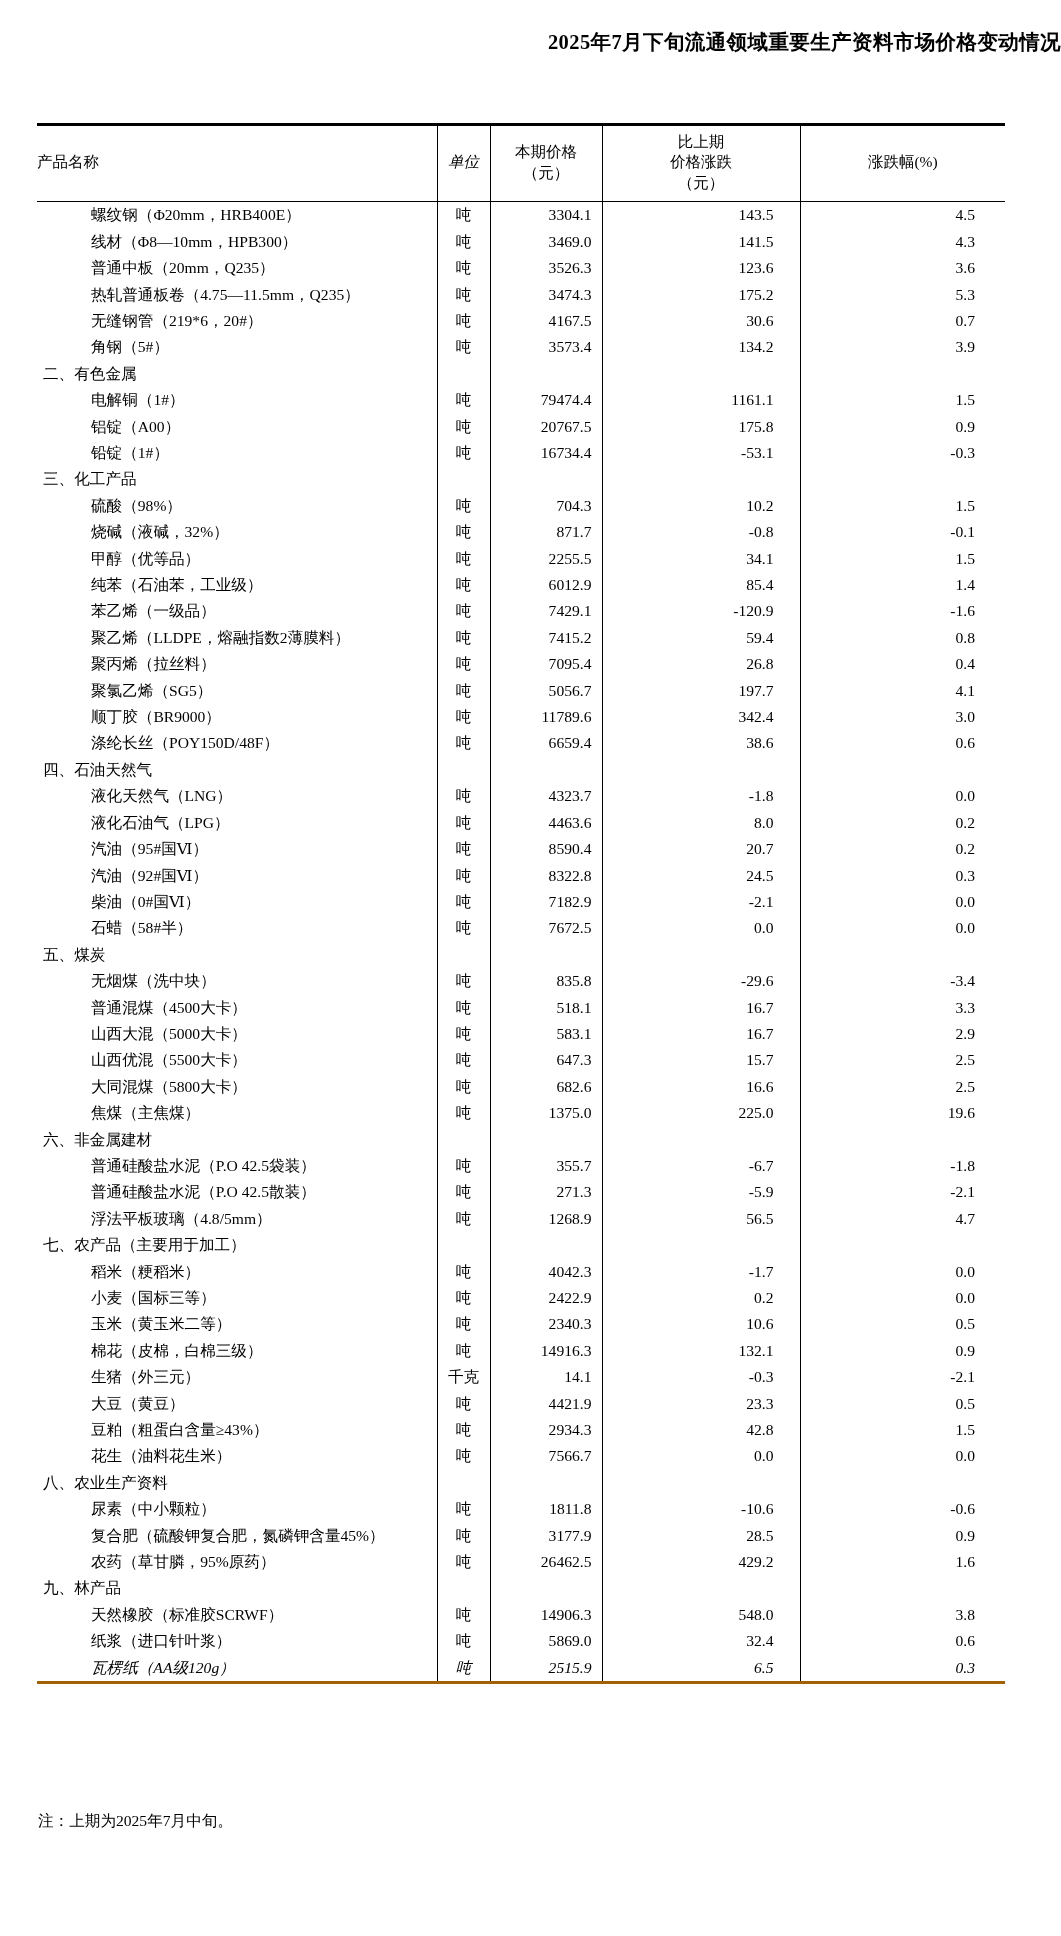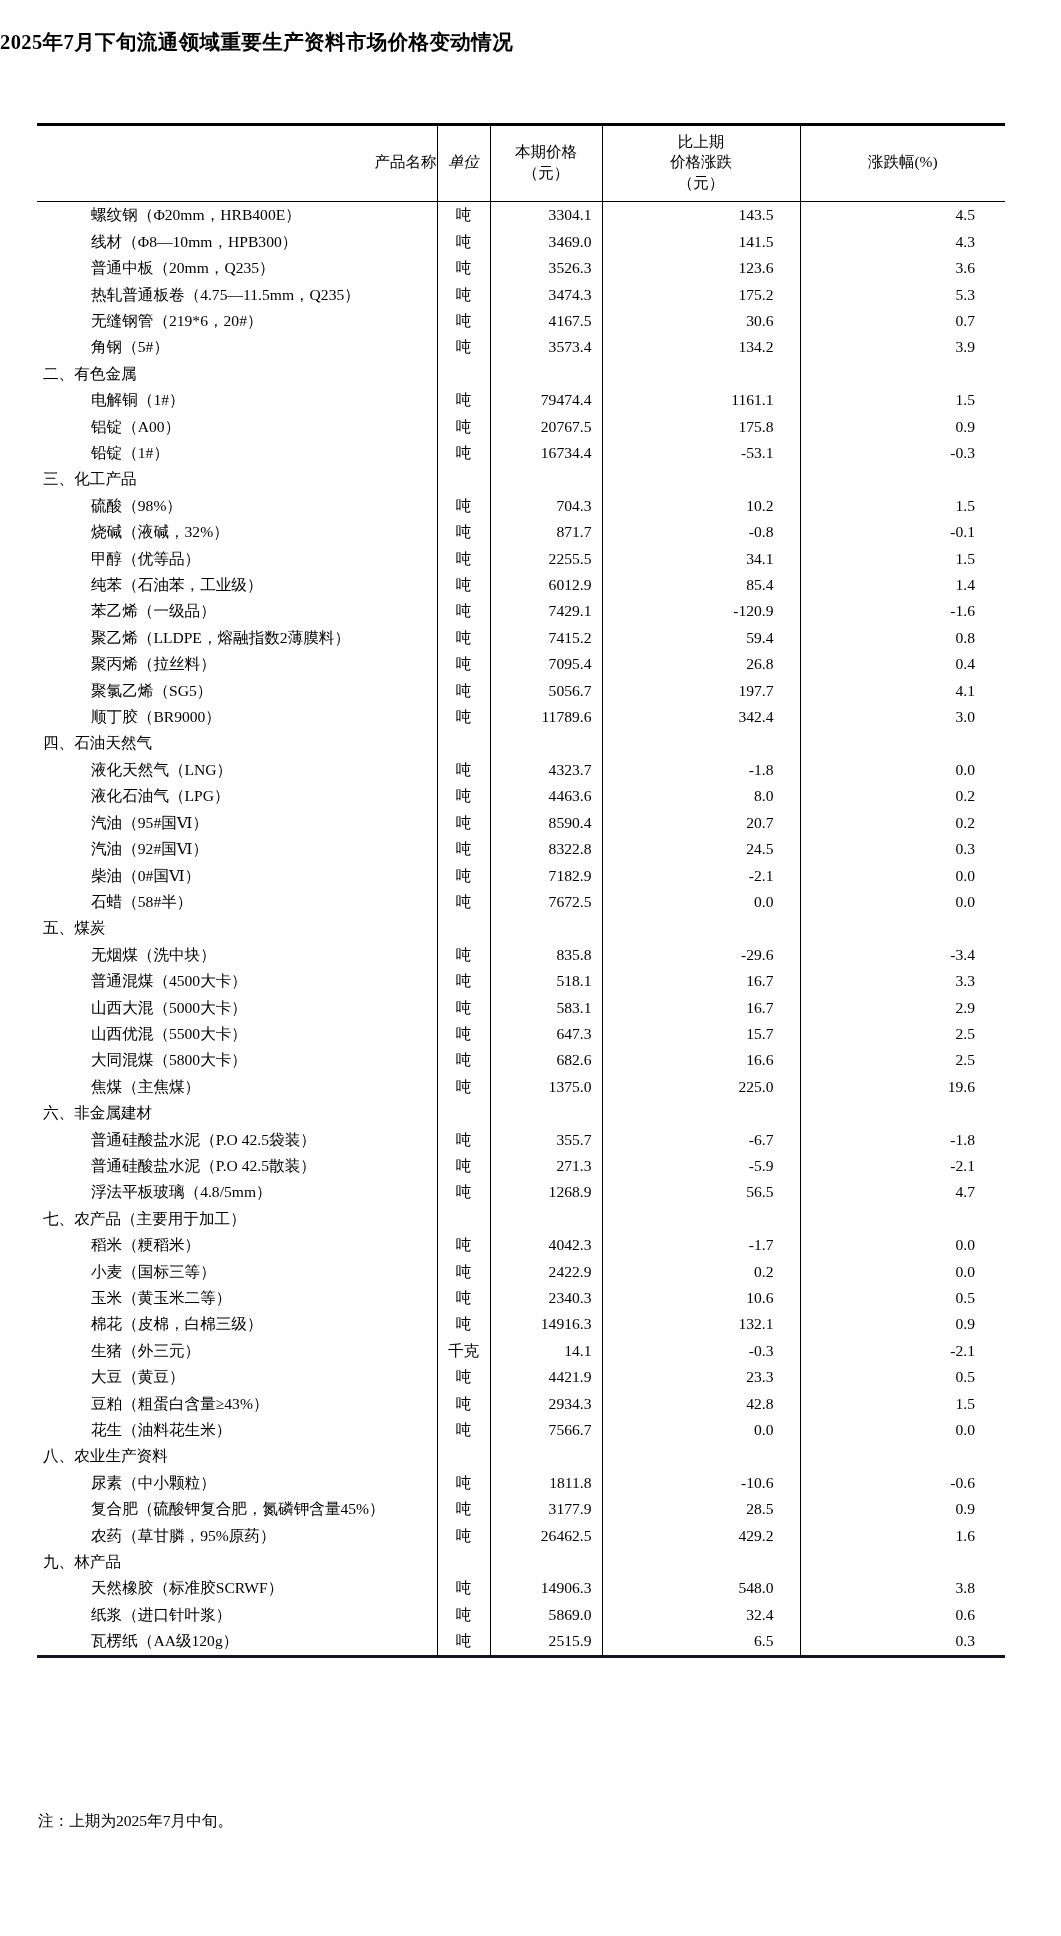--- a/index.html
+++ b/index.html
@@ -19,21 +19,21 @@
     position: relative;
     width: 1061px;
     height: 1936px;
     box-sizing: border-box;
   }
   .doc-title {
     position: absolute;
     top: 28px;
     left: 0;
     width: 1061px;
-    text-align: left;
+    text-align: right;
     font-size: 20.5px;
     font-weight: bold;
     letter-spacing: 0.4px;
     font-family: "Liberation Serif", "DejaVu Serif", serif;
   }
   .table-wrap {
     position: absolute;
     top: 123px;
     left: 37px;
     width: 968px;
@@ -58,26 +58,27 @@
     line-height: 1.32;
     font-size: 15.5px;
   }
   .rule-top {
     border-top: 3px solid #000;
   }
   .rule-head-bottom {
     border-bottom: 1.6px solid #000;
   }
   .rule-bottom {
-    border-bottom: 3px solid #0f172a;
+    border-bottom: 3px solid #a16207;
+    font-style: italic;
   }
   
   .vsep-l { border-left: 1.3px solid #000; }
 
-  thead th.h-name  { text-align: right; }
+  thead th.h-name  { text-align: left; }
   thead th.h-unit  { text-align: center; font-style: italic; }
   thead th.h-price { text-align: center; margin-top: 44px; }
   thead th.h-chg   { text-align: center; }
   thead th.h-pct   { text-align: center; }
 
   tbody td {
     padding: 0;
     height: 26.4px;
     line-height: 26.4px;
     vertical-align: middle;
@@ -286,20 +287,27 @@
             <td class="cell-chg vsep-l">197.7</td>
             <td class="cell-pct vsep-l">4.1</td>
           </tr>
           <tr class="item-row">
             <td class="cell-name indent">顺丁胶（BR9000）</td>
             <td class="cell-unit vsep-l">吨</td>
             <td class="cell-price vsep-l">11789.6</td>
             <td class="cell-chg vsep-l">342.4</td>
             <td class="cell-pct vsep-l">3.0</td>
           </tr>
+          <tr class="item-row">
+            <td class="cell-name indent">涤纶长丝（POY150D/48F）</td>
+            <td class="cell-unit vsep-l">吨</td>
+            <td class="cell-price vsep-l">6659.4</td>
+            <td class="cell-chg vsep-l">38.6</td>
+            <td class="cell-pct vsep-l">0.6</td>
+          </tr>
           <tr class="section-row">
             <td class="cell-name">四、石油天然气</td>
             <td class="cell-unit vsep-l"></td>
             <td class="cell-price vsep-l"></td>
             <td class="cell-chg vsep-l"></td>
             <td class="cell-pct vsep-l"></td>
           </tr>
           <tr class="item-row">
             <td class="cell-name indent">液化天然气（LNG）</td>
             <td class="cell-unit vsep-l">吨</td>

